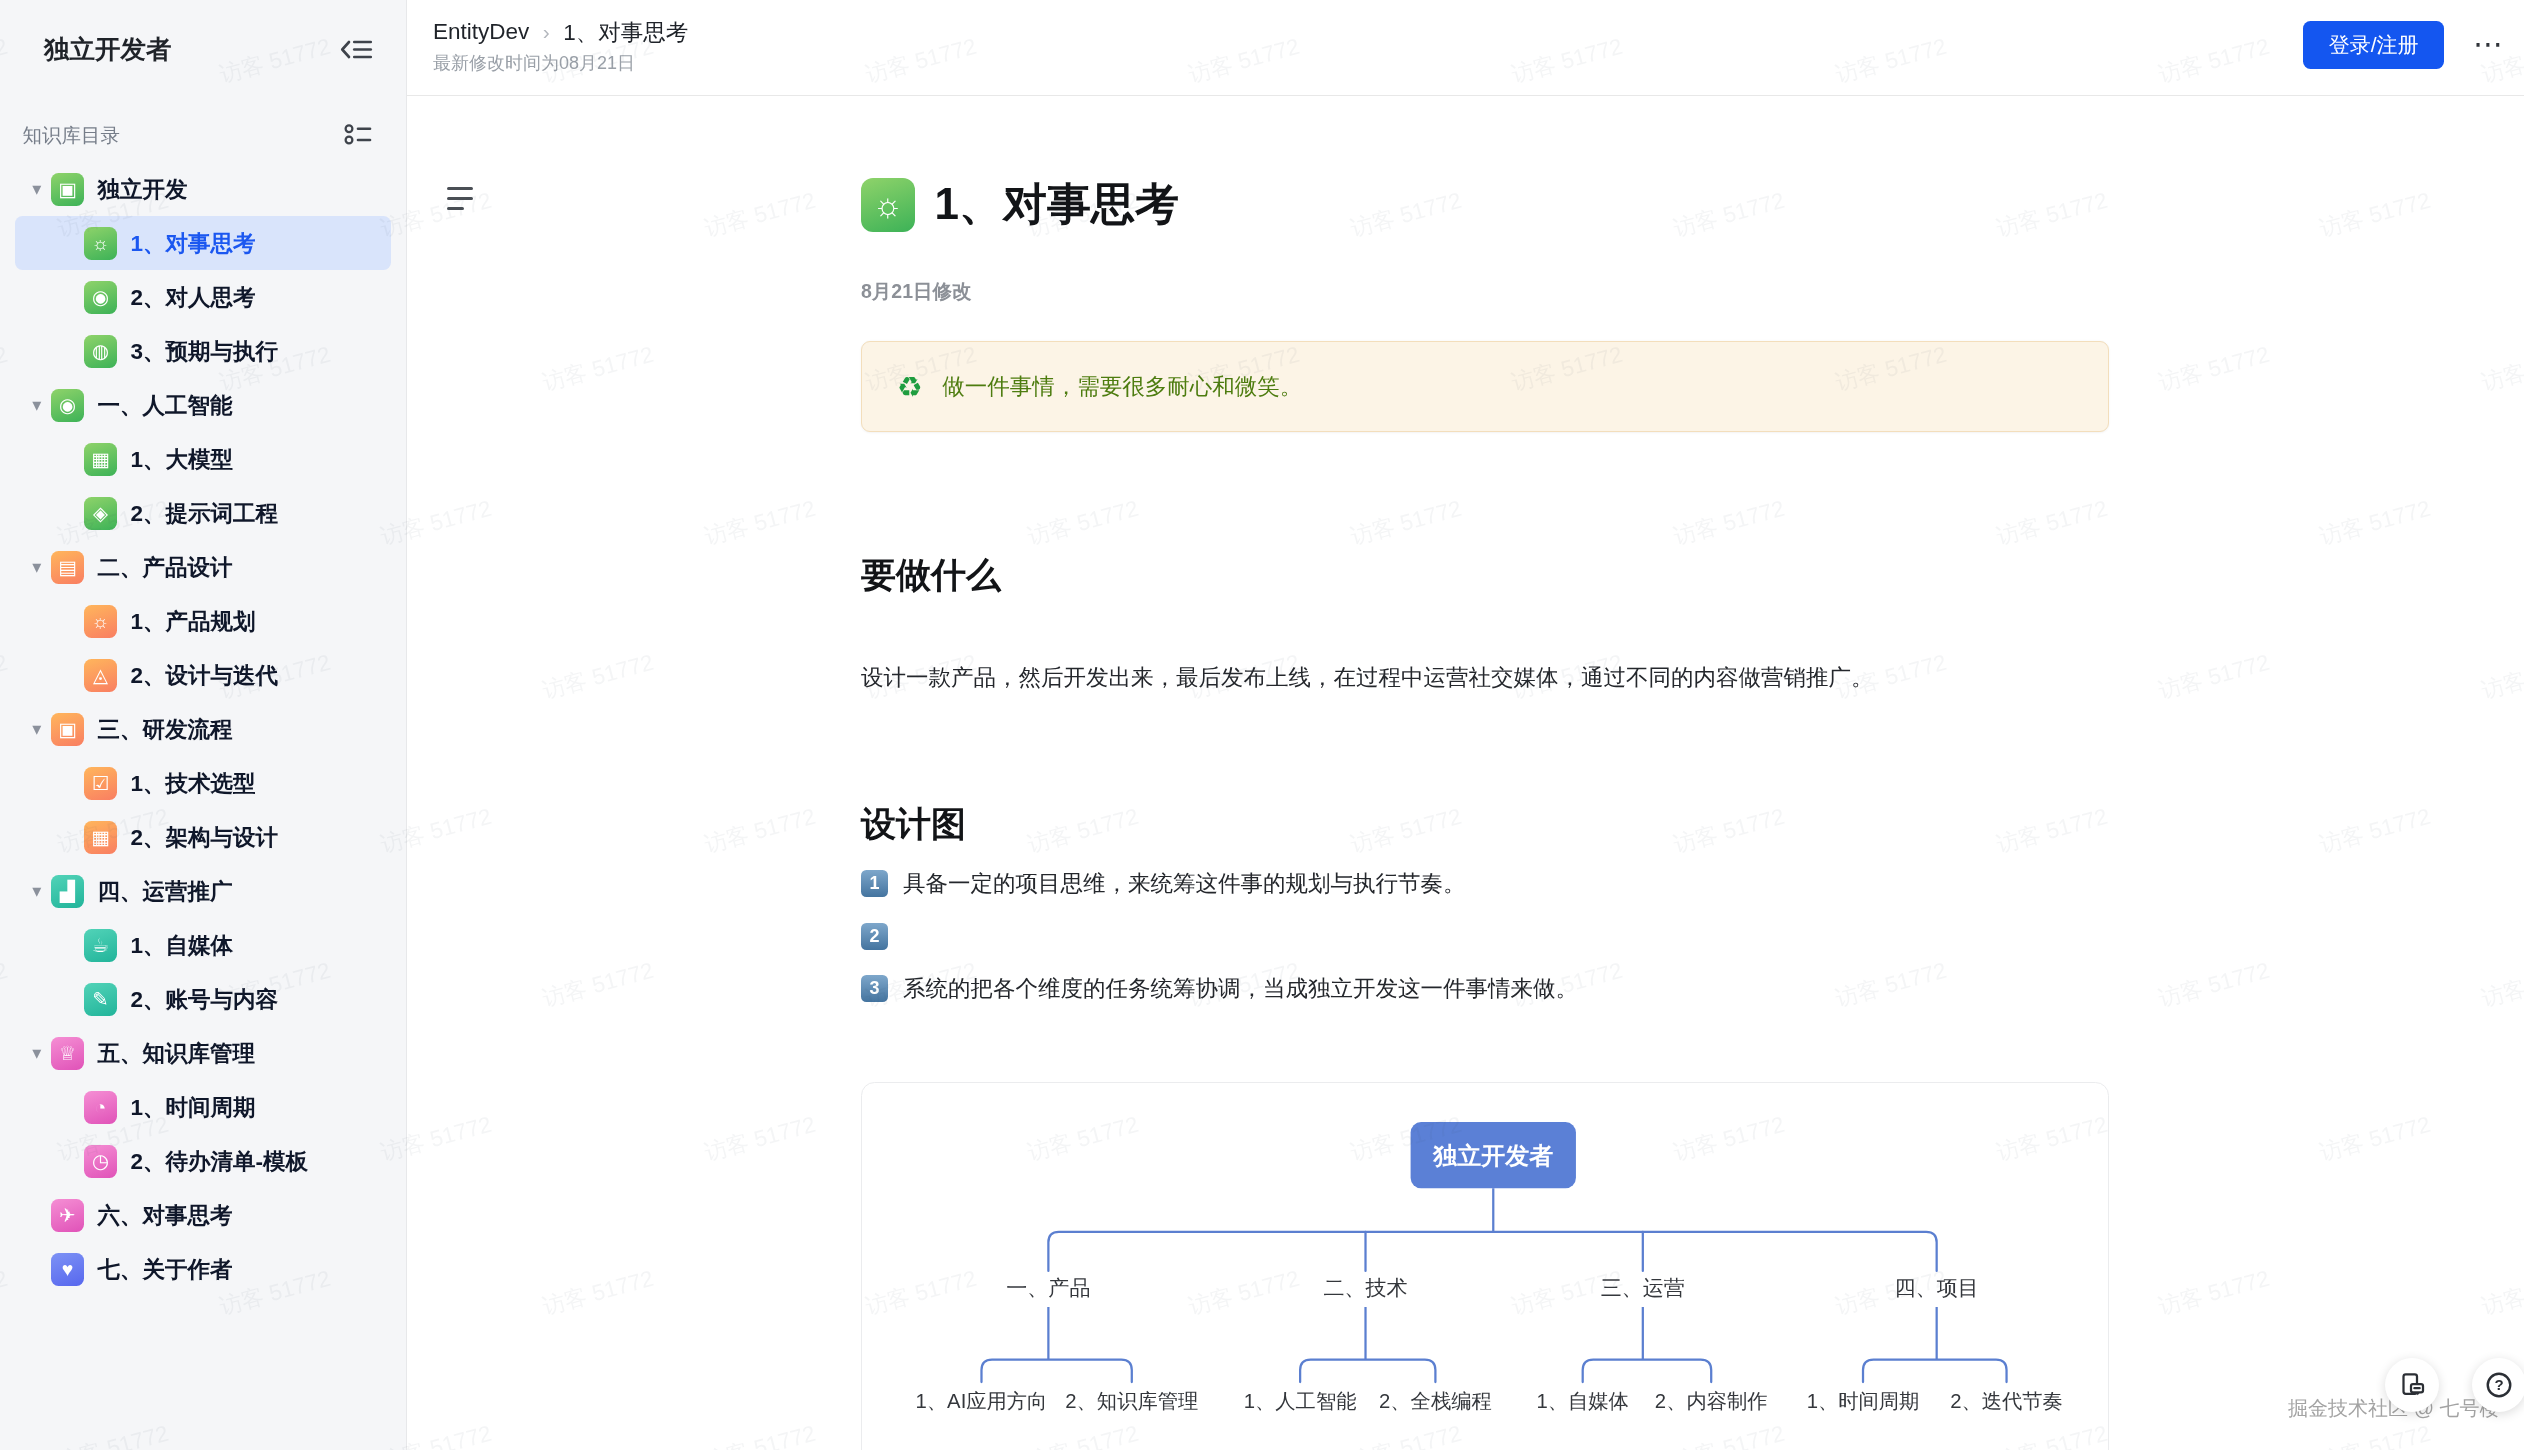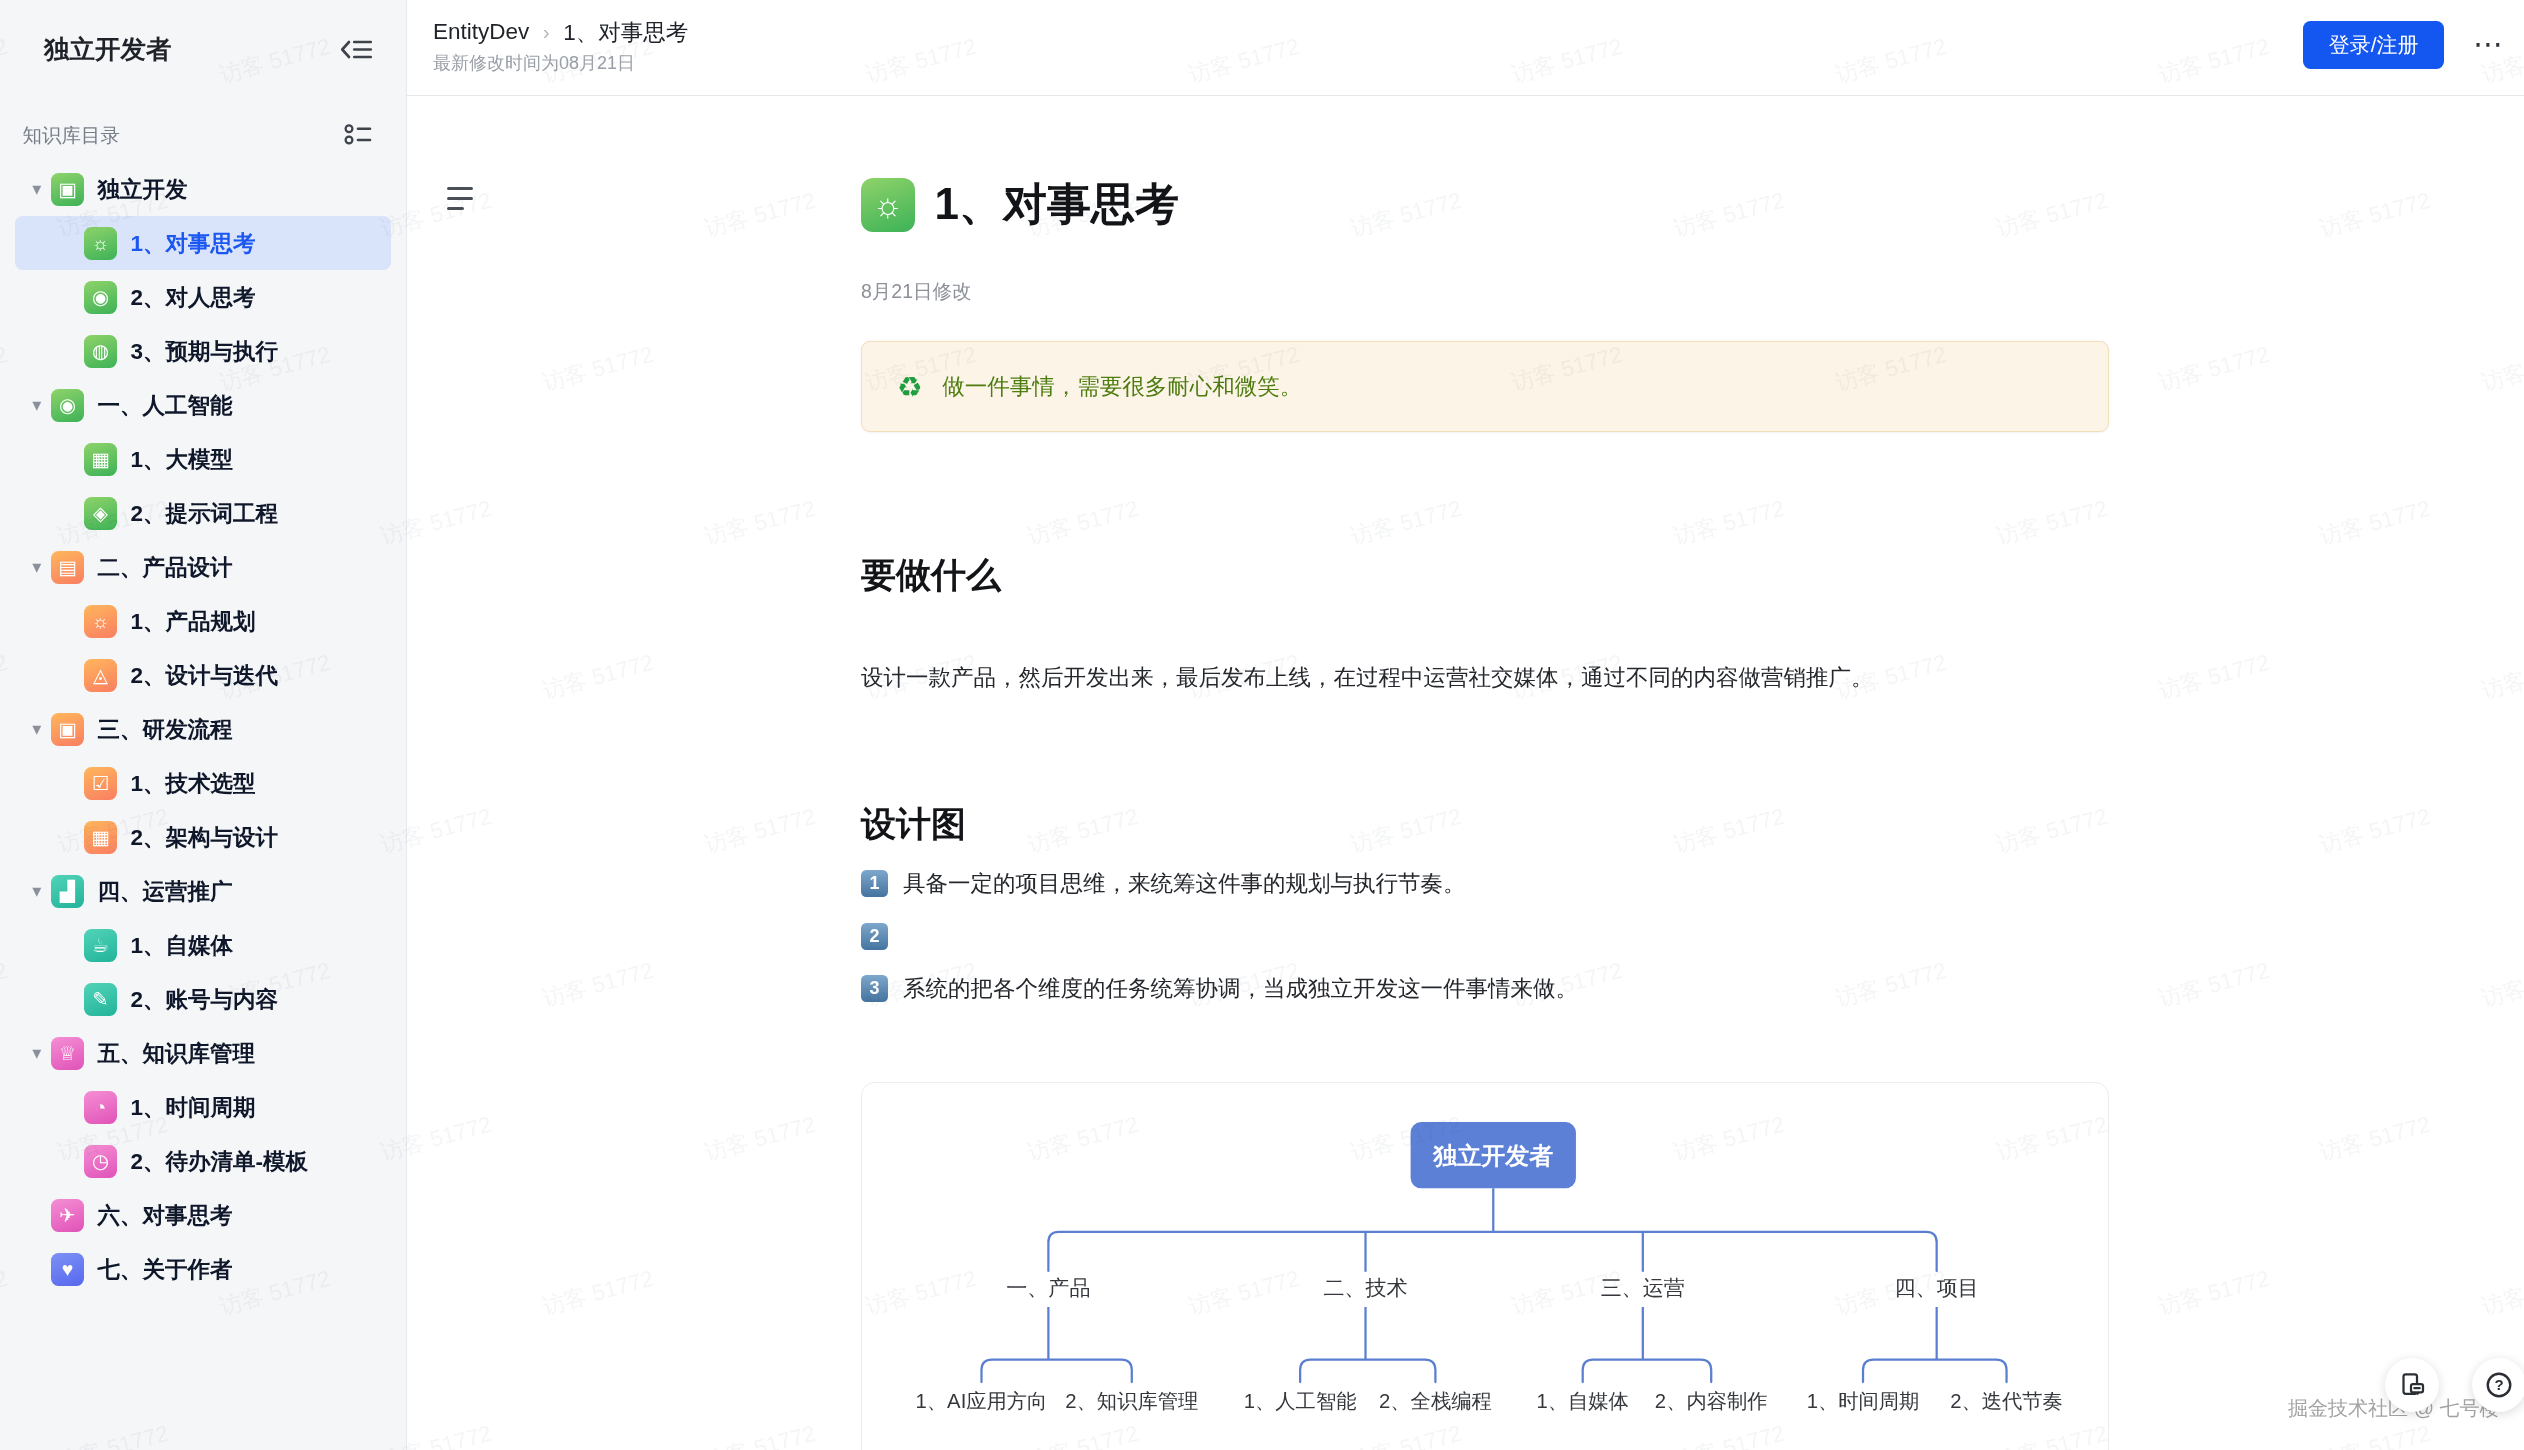--- a/index.html
+++ b/index.html
@@ -43,21 +43,21 @@
   .main{position:absolute;left:406px;right:0;top:95px;bottom:0;background:#fff;}
   .toc-toggle{position:absolute;left:41px;top:92px;width:30px;height:30px;cursor:pointer;}
   .toc-toggle i{display:block;height:3px;background:#4a4f55;border-radius:1.5px;margin-bottom:6.8px;}
   .toc-toggle i:nth-child(1){width:25.5px;}
   .toc-toggle i:nth-child(2){width:25.5px;}
   .toc-toggle i:nth-child(3){width:16.5px;}
   .title-row{position:absolute;left:455px;top:80px;display:flex;align-items:center;}
   .title-icon{width:54px;height:54px;border-radius:12px;display:flex;align-items:center;justify-content:center;
               color:#fff;font-size:33px;}
   .page-title{margin-left:19.5px;font-size:44px;font-weight:bold;color:#121417;}
-  .doc-date{position:absolute;left:455px;top:183px;font-size:19.5px;color:#8c9097;}
+  .doc-date{position:absolute;left:455px;top:183px;font-size:19.5px;color:#8c9097;font-weight:bold;}
   .callout{position:absolute;left:455px;top:246px;width:1211px;height:89px;background:#fcf4e6;
            border:1.5px solid #f3debc;border-radius:9px;display:flex;align-items:center;padding-left:35px;
            box-shadow:0 0.8px 2.3px rgba(0,0,0,.05);}
   .callout .emoji{font-size:28.6px;color:#1f9d3f;margin-right:19.5px;}
   .callout .text{font-size:22.5px;color:#4d7c0f;}
   .h2{position:absolute;font-size:35px;font-weight:bold;color:#121417;}
   .h2.s1{left:455px;top:457px;}
   .h2.s2{left:455px;top:706px;}
   .para{position:absolute;left:455px;top:565px;width:1262px;font-size:22.5px;color:#24272c;line-height:35px;}
   .num-list{position:absolute;left:455px;top:772px;}

